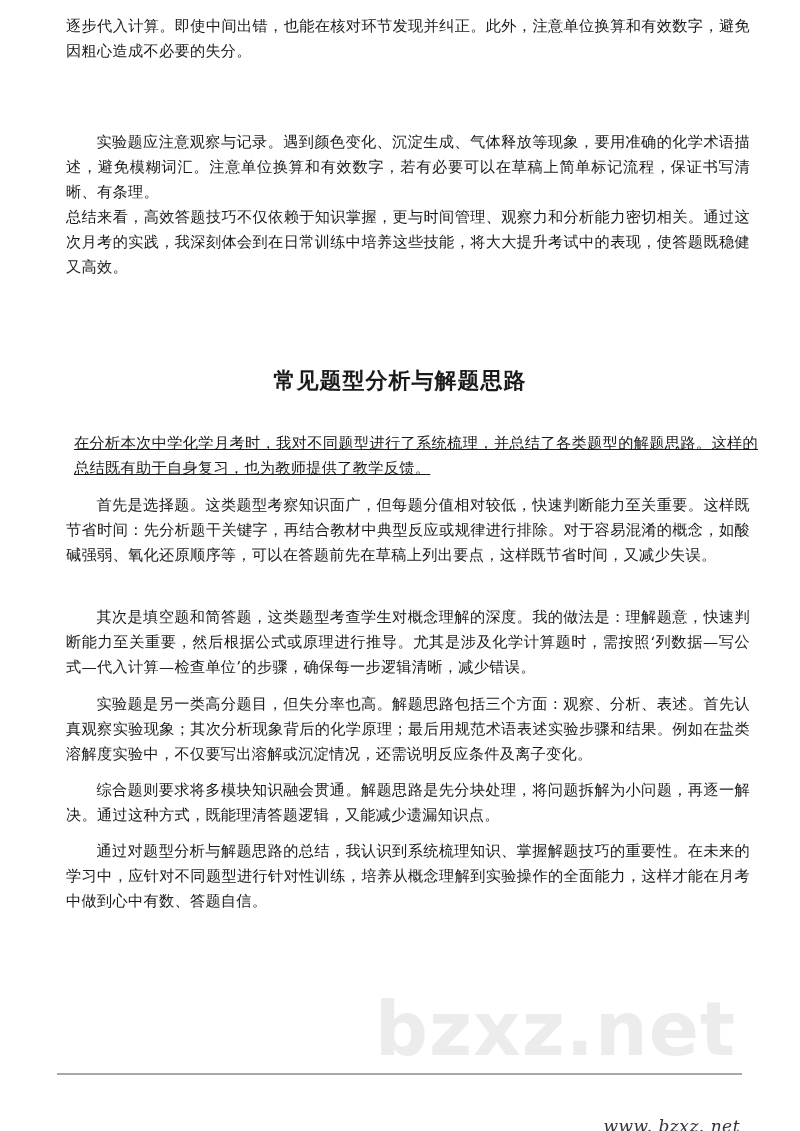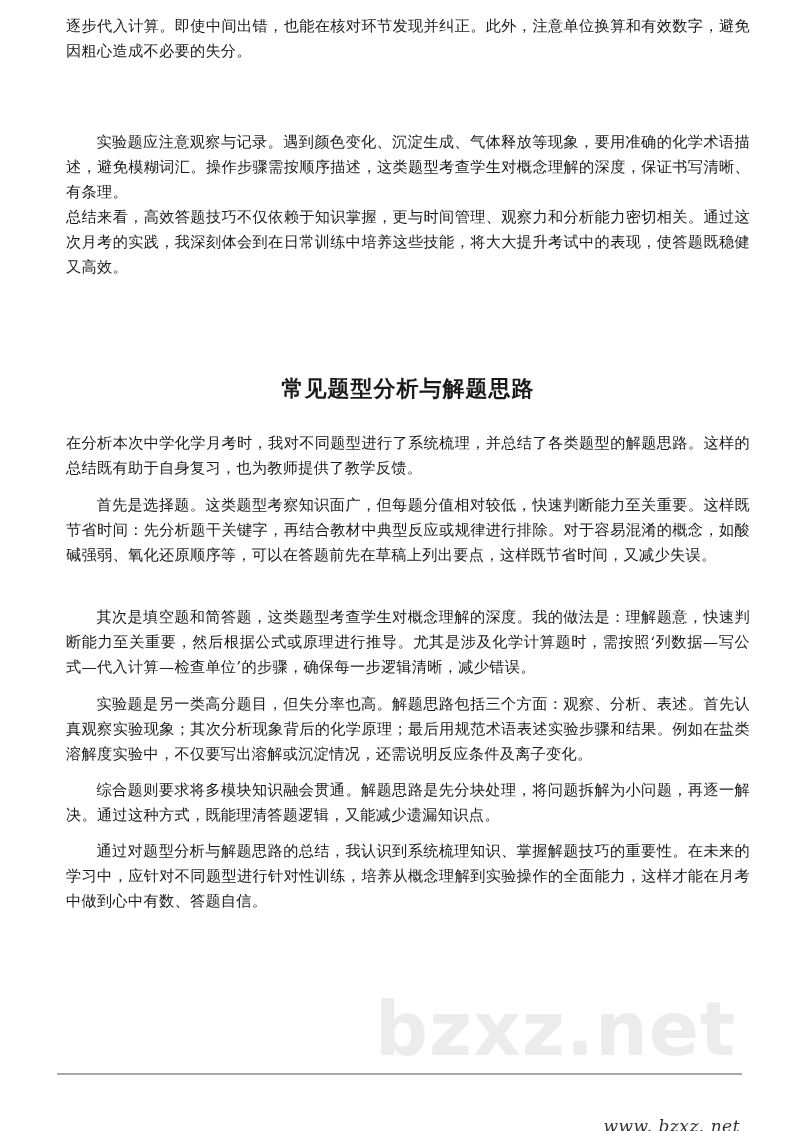--- a/index.html
+++ b/index.html
@@ -11,25 +11,25 @@
     .page { position: absolute; left: 58px; top: 0; width: 684px; }
     p.para {
       margin: 8px; font-size: 15.2px; line-height: 25px; letter-spacing: 0.3px;
       text-align: justify;
     }
     p.indent { text-indent: 2em; }
     #p0 { position: absolute; top: 6px; left: 0; width: 684px; }
     #p1 { position: absolute; top: 122px; left: 0; width: 684px; }
     #p2 { position: absolute; top: 197px; left: 0; width: 684px; }
     h2.title {
-      position: absolute; top: 366px; left: 0; width: 684px; margin: 8px;
+      position: absolute; top: 366px; left: 0; width: 684px; margin: 0;
       text-align: center; font-size: 22px; font-weight: bold;
       font-family: "DejaVu Sans", "Liberation Sans", sans-serif; letter-spacing: 1px;
     }
-    #s0 { position: absolute; top: 423px; left: 0; width: 684px; }
+    #s0 { position: absolute; top: 423px; left: 8px; width: 684px; text-decoration: underline; }
     #s1 { position: absolute; top: 485px; left: 0; width: 684px; }
     #s2 { position: absolute; top: 597px; left: 0; width: 684px; }
     #s3 { position: absolute; top: 684px; left: 0; width: 684px; }
     #s4 { position: absolute; top: 770px; left: 0; width: 684px; }
     #s5 { position: absolute; top: 831px; left: 0; width: 684px; }
     .watermark {
       position: absolute; left: 375px; top: 992px;
       font-family: "DejaVu Sans", "Liberation Sans", sans-serif;
       font-weight: bold; font-size: 74px; color: #ececec; letter-spacing: 1px;
       line-height: 74px;
@@ -42,21 +42,21 @@
       position: absolute; right: 60px; top: 1080px;
       font-family: "DejaVu Serif", "Liberation Serif", serif;
       font-style: italic; font-size: 17px; color: #333333; letter-spacing: 0.5px; margin-top: 36px;
     }
   </style>
 </head>
 <body>
 
 <div class="page">
   <p id="p0" class="para">逐步代入计算。即使中间出错，也能在核对环节发现并纠正。此外，注意单位换算和有效数字，避免因粗心造成不必要的失分。</p>
-  <p id="p1" class="para indent">实验题应注意观察与记录。遇到颜色变化、沉淀生成、气体释放等现象，要用准确的化学术语描述，避免模糊词汇。操作步骤需按顺序描述，这类题型考查学生对概念理解的深度，保证书写清晰、有条理。</p>
+  <p id="p1" class="para indent">实验题应注意观察与记录。遇到颜色变化、沉淀生成、气体释放等现象，要用准确的化学术语描述，避免模糊词汇。注意单位换算和有效数字，若有必要可以在草稿上简单标记流程，保证书写清晰、有条理。</p>
   <p id="p2" class="para">总结来看，高效答题技巧不仅依赖于知识掌握，更与时间管理、观察力和分析能力密切相关。通过这次月考的实践，我深刻体会到在日常训练中培养这些技能，将大大提升考试中的表现，使答题既稳健又高效。</p>
 
   <h2 class="title">常见题型分析与解题思路</h2>
 
   <p id="s0" class="para">在分析本次中学化学月考时，我对不同题型进行了系统梳理，并总结了各类题型的解题思路。这样的总结既有助于自身复习，也为教师提供了教学反馈。</p>
   <p id="s1" class="para indent">首先是选择题。这类题型考察知识面广，但每题分值相对较低，快速判断能力至关重要。这样既节省时间：先分析题干关键字，再结合教材中典型反应或规律进行排除。对于容易混淆的概念，如酸碱强弱、氧化还原顺序等，可以在答题前先在草稿上列出要点，这样既节省时间，又减少失误。</p>
   <p id="s2" class="para indent">其次是填空题和简答题，这类题型考查学生对概念理解的深度。我的做法是：理解题意，快速判断能力至关重要，然后根据公式或原理进行推导。尤其是涉及化学计算题时，需按照‘列数据—写公式—代入计算—检查单位’的步骤，确保每一步逻辑清晰，减少错误。</p>
   <p id="s3" class="para indent">实验题是另一类高分题目，但失分率也高。解题思路包括三个方面：观察、分析、表述。首先认真观察实验现象；其次分析现象背后的化学原理；最后用规范术语表述实验步骤和结果。例如在盐类溶解度实验中，不仅要写出溶解或沉淀情况，还需说明反应条件及离子变化。</p>
   <p id="s4" class="para indent">综合题则要求将多模块知识融会贯通。解题思路是先分块处理，将问题拆解为小问题，再逐一解决。通过这种方式，既能理清答题逻辑，又能减少遗漏知识点。</p>
   <p id="s5" class="para indent">通过对题型分析与解题思路的总结，我认识到系统梳理知识、掌握解题技巧的重要性。在未来的学习中，应针对不同题型进行针对性训练，培养从概念理解到实验操作的全面能力，这样才能在月考中做到心中有数、答题自信。</p>

